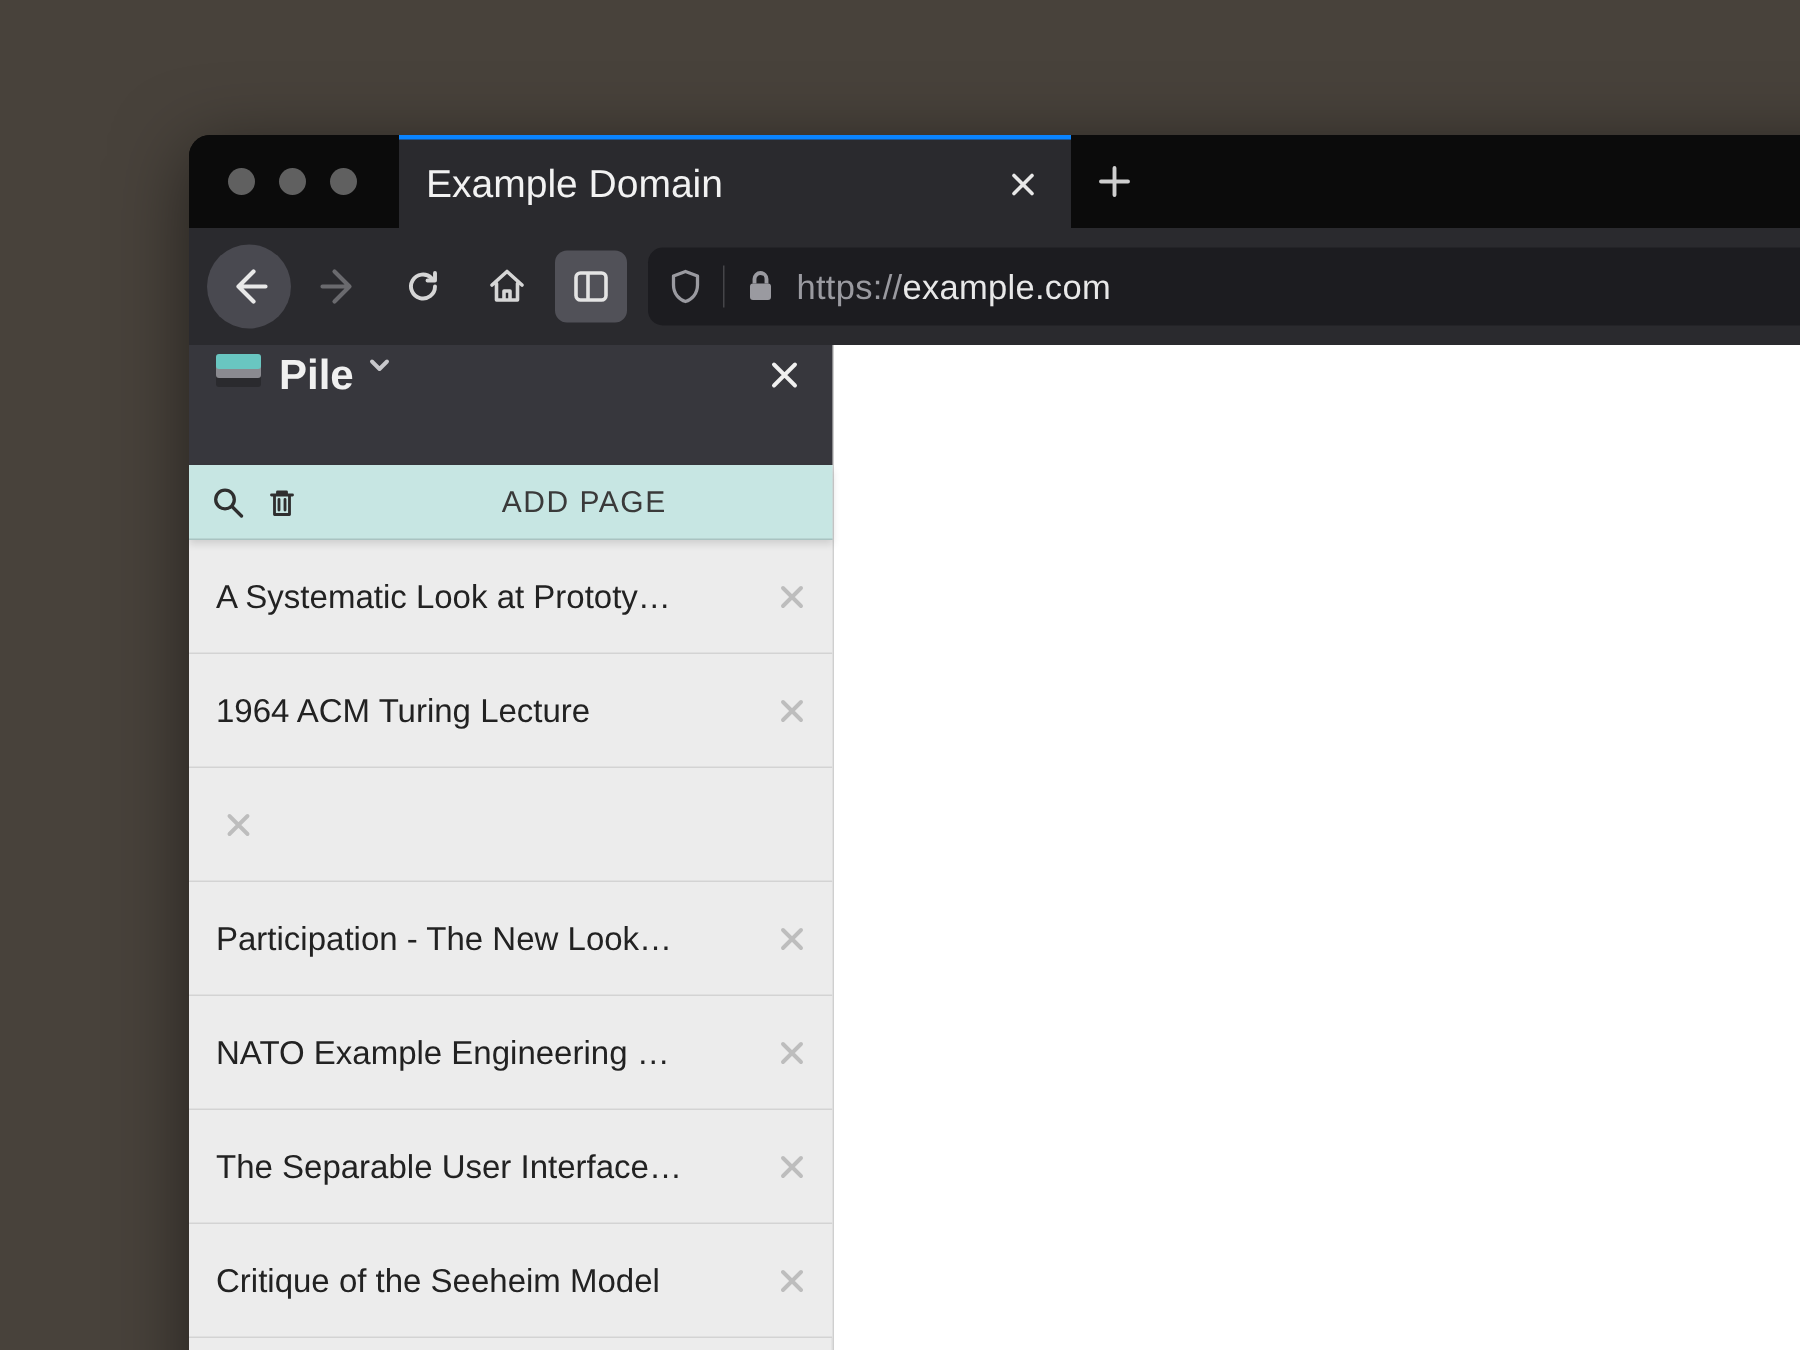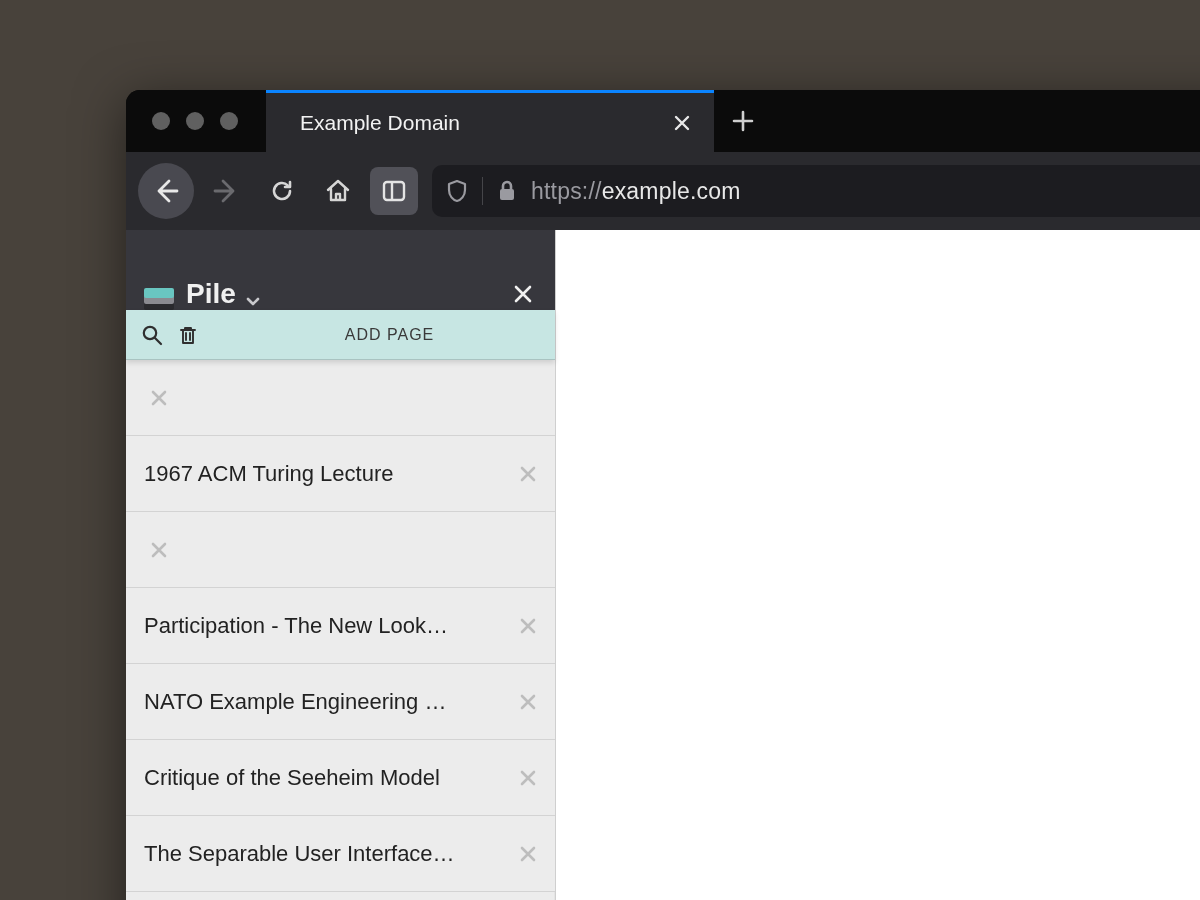--- a/index.html
+++ b/index.html
@@ -39,23 +39,23 @@
     width: 18px; height: 18px; border-radius: 50%;
     background: #606060;
   }
   .tab {
     position: relative;
     height: 62px;
     width: 448px;
     background: #2a2a2e;
     display: flex;
     align-items: center;
-    padding: 0 18px 0 34px;
+    padding: 0 18px 0 18px;
     color: #f2f2f2;
-    font-size: 21px;
+    font-size: 26px;
     border-top: 3px solid #0a84ff;
   }
   .tab .tab-title { flex: 1; white-space: nowrap; overflow: hidden; text-overflow: ellipsis; }
   .tab .close-x {
     width: 28px; height: 28px;
     display: flex; align-items: center; justify-content: center;
     color: #e8e8e8;
     cursor: pointer;
   }
   .newtab-btn {
@@ -121,21 +121,21 @@
     background: #ececec;
     display: flex;
     flex-direction: column;
     border-right: 1px solid #cfcfcf;
     box-shadow: inset -1px 0 0 rgba(0,0,0,0.03);
   }
   .sb-header {
     height: 80px;
     background: #37373d;
     display: flex;
-    align-items: flex-end;
+    align-items: flex-start;
     padding: 4px 16px 0 18px;
     color: #f0f0f0;
   }
   .pile-icon {
     width: 30px; height: 24px; position: relative; margin-right: 12px;
   }
   .pile-icon .layer {
     position: absolute; left: 0; right: 0; height: 10px;
     transform: skewX(0deg);
     border-radius: 2px;
@@ -161,21 +161,21 @@
     position: relative;
     z-index: 2;
   }
   .sb-actions .ibtn {
     width: 36px; height: 36px; display:flex; align-items:center; justify-content:center;
     color: #2f2f2f; cursor:pointer; border-radius:4px;
   }
   .sb-actions .addpage {
     flex: 1;
     text-align: center;
-    font-size: 16px;
+    font-size: 20px;
     letter-spacing: 1px;
     color: #3a3a3a;
     padding-left: 26px;
     cursor: pointer;
   }
   .sb-list { flex:1; overflow: hidden; }
   .row {
     height: 76px;
     display: flex;
     align-items: center;
@@ -301,28 +301,29 @@
         </span>
         <span class="ibtn">
           <svg width="22" height="22" viewBox="0 0 22 22">
               <path d="M4 6 H18 M8 6 V4 H14 V6 M6 6 V19 H16 V6 M9 9 V16 M13 9 V16" fill="none" stroke="currentColor" stroke-width="1.9" stroke-linecap="round" stroke-linejoin="round"></path>
             </svg>
         </span>
         <span class="addpage">ADD PAGE</span>
       </div>
       <div class="sb-list">
         <div class="row">
-          <span class="rm">
-              <svg width="16" height="16" viewBox="0 0 16 16">
-                <path d="M2 2 L14 14 M14 2 L2 14" stroke="currentColor" stroke-width="2.6" stroke-linecap="round"></path>
-              </svg>
-            </span>
-        </div>
-        <div class="row">
-          <span class="title">1967 ACM Turing Lecture</span>
+          <span class="title">A Systematic Look at Prototy…</span>
+          <span class="rm">
+              <svg width="16" height="16" viewBox="0 0 16 16">
+                <path d="M2 2 L14 14 M14 2 L2 14" stroke="currentColor" stroke-width="2.6" stroke-linecap="round"></path>
+              </svg>
+            </span>
+        </div>
+        <div class="row">
+          <span class="title">1964 ACM Turing Lecture</span>
           <span class="rm">
               <svg width="16" height="16" viewBox="0 0 16 16">
                 <path d="M2 2 L14 14 M14 2 L2 14" stroke="currentColor" stroke-width="2.6" stroke-linecap="round"></path>
               </svg>
             </span>
         </div>
         <div class="row">
           <span class="rm">
               <svg width="16" height="16" viewBox="0 0 16 16">
                 <path d="M2 2 L14 14 M14 2 L2 14" stroke="currentColor" stroke-width="2.6" stroke-linecap="round"></path>
@@ -339,29 +340,29 @@
         </div>
         <div class="row">
           <span class="title">NATO Example Engineering …</span>
           <span class="rm">
               <svg width="16" height="16" viewBox="0 0 16 16">
                 <path d="M2 2 L14 14 M14 2 L2 14" stroke="currentColor" stroke-width="2.6" stroke-linecap="round"></path>
               </svg>
             </span>
         </div>
         <div class="row">
+          <span class="title">The Separable User Interface…</span>
+          <span class="rm">
+              <svg width="16" height="16" viewBox="0 0 16 16">
+                <path d="M2 2 L14 14 M14 2 L2 14" stroke="currentColor" stroke-width="2.6" stroke-linecap="round"></path>
+              </svg>
+            </span>
+        </div>
+        <div class="row">
           <span class="title">Critique of the Seeheim Model</span>
-          <span class="rm">
-              <svg width="16" height="16" viewBox="0 0 16 16">
-                <path d="M2 2 L14 14 M14 2 L2 14" stroke="currentColor" stroke-width="2.6" stroke-linecap="round"></path>
-              </svg>
-            </span>
-        </div>
-        <div class="row">
-          <span class="title">The Separable User Interface…</span>
           <span class="rm">
               <svg width="16" height="16" viewBox="0 0 16 16">
                 <path d="M2 2 L14 14 M14 2 L2 14" stroke="currentColor" stroke-width="2.6" stroke-linecap="round"></path>
               </svg>
             </span>
         </div>
       </div>
     </div>
     <div class="page"></div>
   </div>

